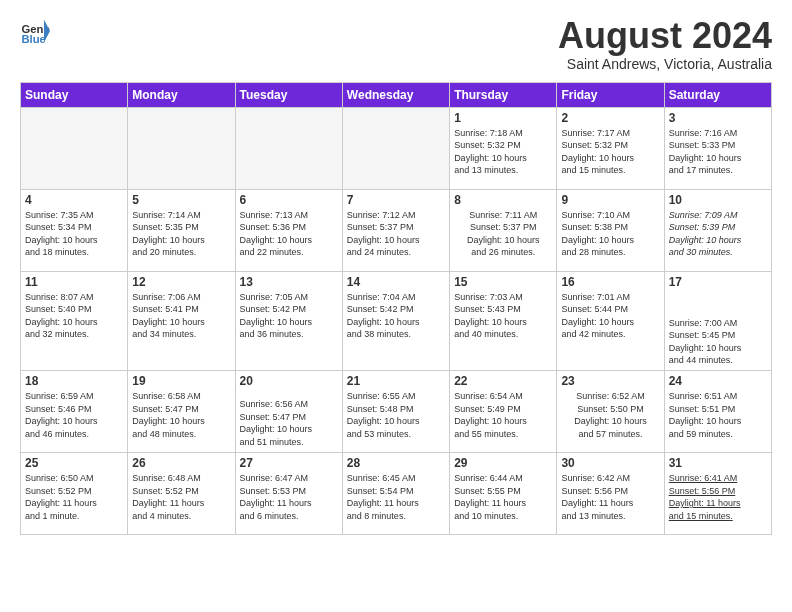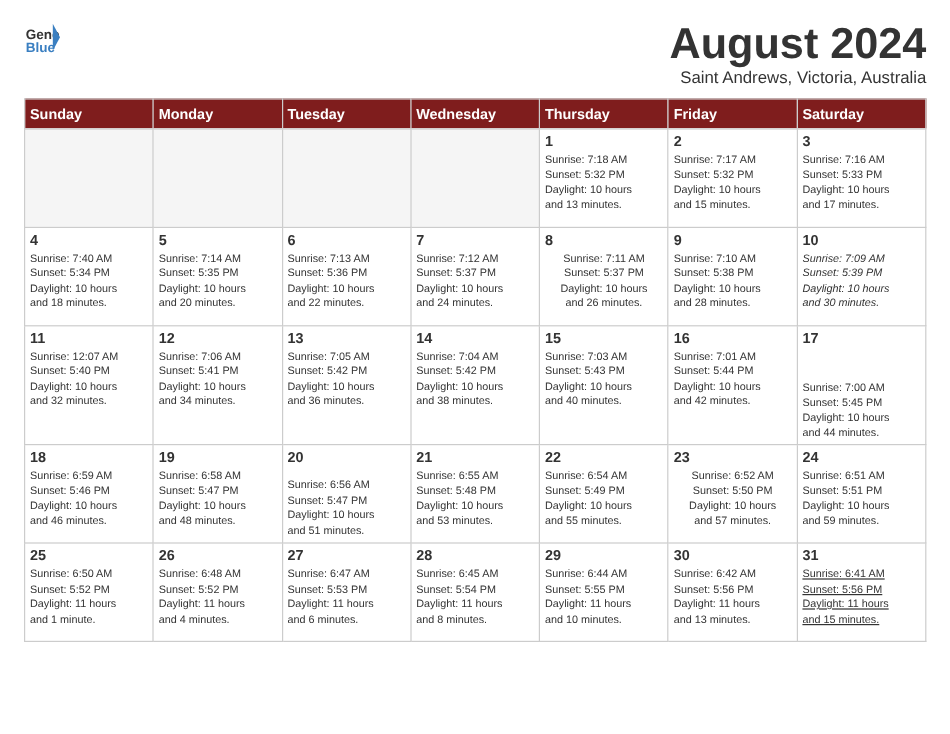--- a/index.html
+++ b/index.html
@@ -41,21 +41,21 @@
     .location {
       font-size: 14px;
       color: #333;
     }
     .calendar {
       width: 100%;
       border-collapse: collapse;
       table-layout: fixed;
     }
     .calendar th {
-      background-color: #7f1d1d;
+      background-color: #6d28d9;
       color: #fff;
       font-size: 12px;
       font-weight: bold;
       padding: 5px 4px;
       text-align: left;
       border: 1px solid #ccc;
     }
     .calendar td {
       border: 1px solid #ccc;
       vertical-align: top;
@@ -136,21 +136,21 @@
             <span class="day-number">3</span>
             <div class="day-info" style="white-space: pre-line;">Sunrise: 7:16 AM
 Sunset: 5:33 PM
 Daylight: 10 hours
 and 17 minutes.</div>
           </td>
         </tr>
         <tr>
           <td>
             <span class="day-number">4</span>
-            <div class="day-info" style="white-space: pre-line;">Sunrise: 7:40 AM
+            <div class="day-info" style="white-space: pre-line;">Sunrise: 7:35 AM
 Sunset: 5:34 PM
 Daylight: 10 hours
 and 18 minutes.</div>
           </td>
           <td>
             <span class="day-number">5</span>
             <div class="day-info" style="white-space: pre-line;">Sunrise: 7:14 AM
 Sunset: 5:35 PM
 Daylight: 10 hours
 and 20 minutes.</div>
@@ -187,21 +187,21 @@
             <span class="day-number">10</span>
             <div class="day-info" style="white-space: pre-line; font-style: italic;">Sunrise: 7:09 AM
 Sunset: 5:39 PM
 Daylight: 10 hours
 and 30 minutes.</div>
           </td>
         </tr>
         <tr>
           <td>
             <span class="day-number">11</span>
-            <div class="day-info" style="white-space: pre-line;">Sunrise: 12:07 AM
+            <div class="day-info" style="white-space: pre-line;">Sunrise: 8:07 AM
 Sunset: 5:40 PM
 Daylight: 10 hours
 and 32 minutes.</div>
           </td>
           <td>
             <span class="day-number">12</span>
             <div class="day-info" style="white-space: pre-line;">Sunrise: 7:06 AM
 Sunset: 5:41 PM
 Daylight: 10 hours
 and 34 minutes.</div>

